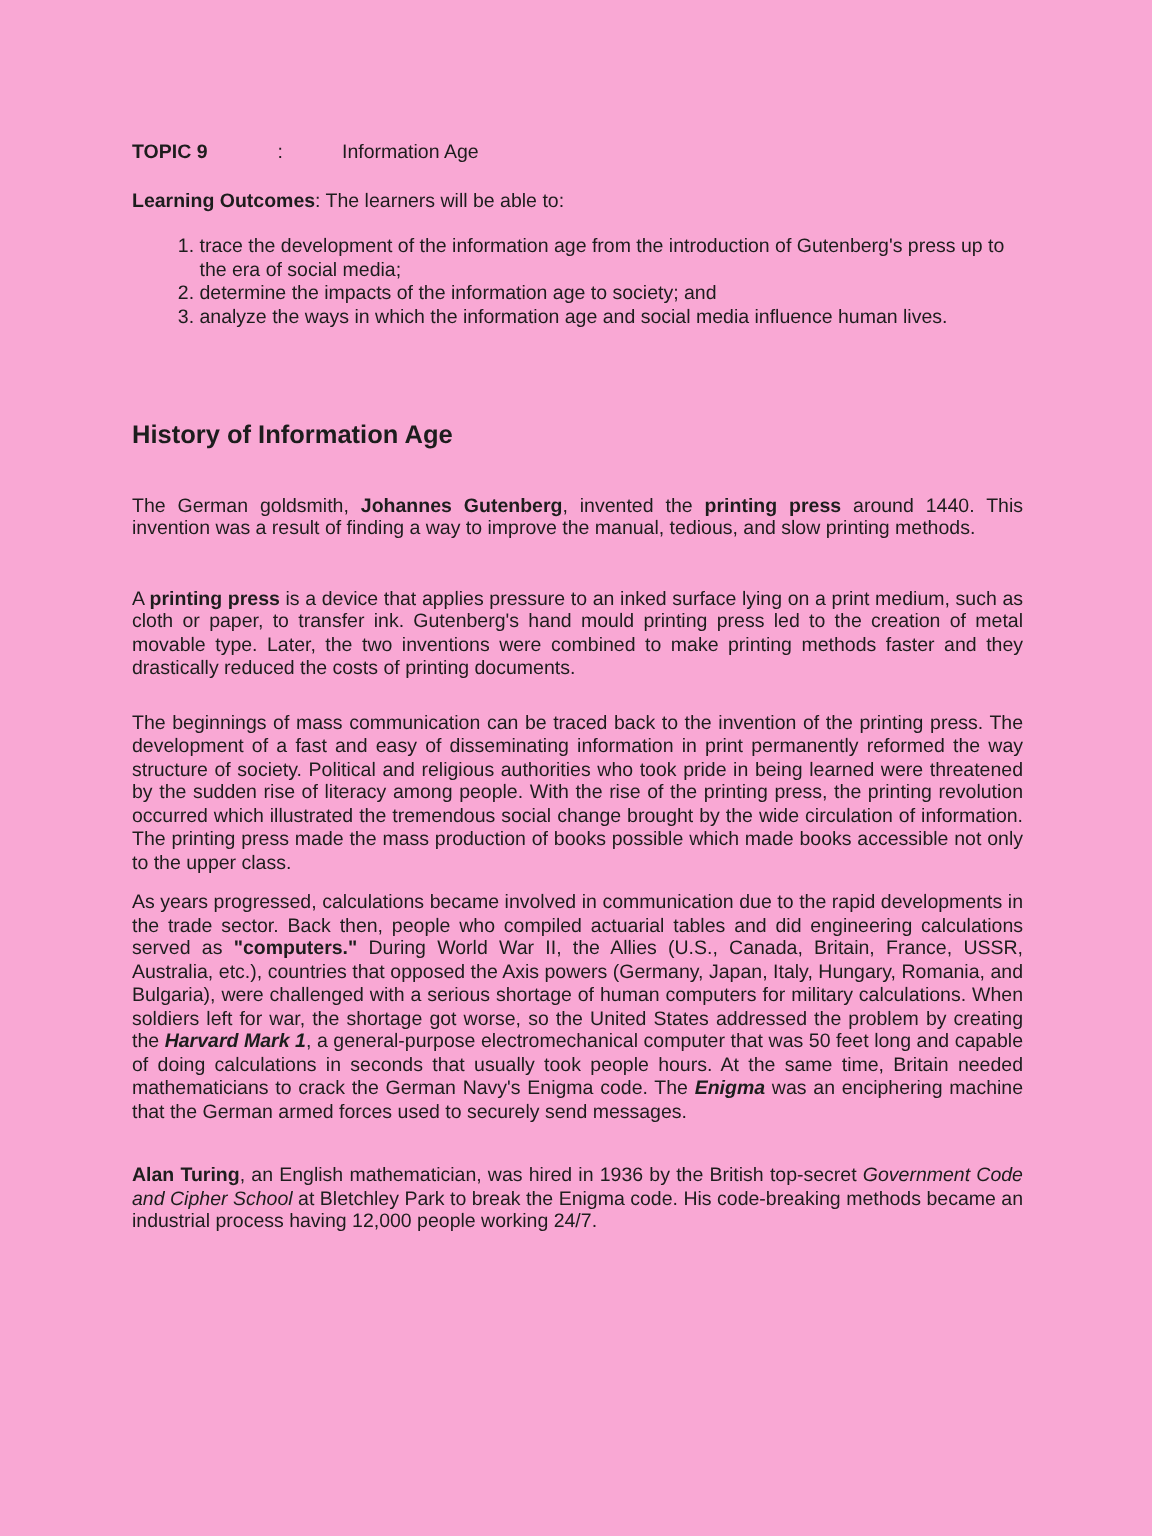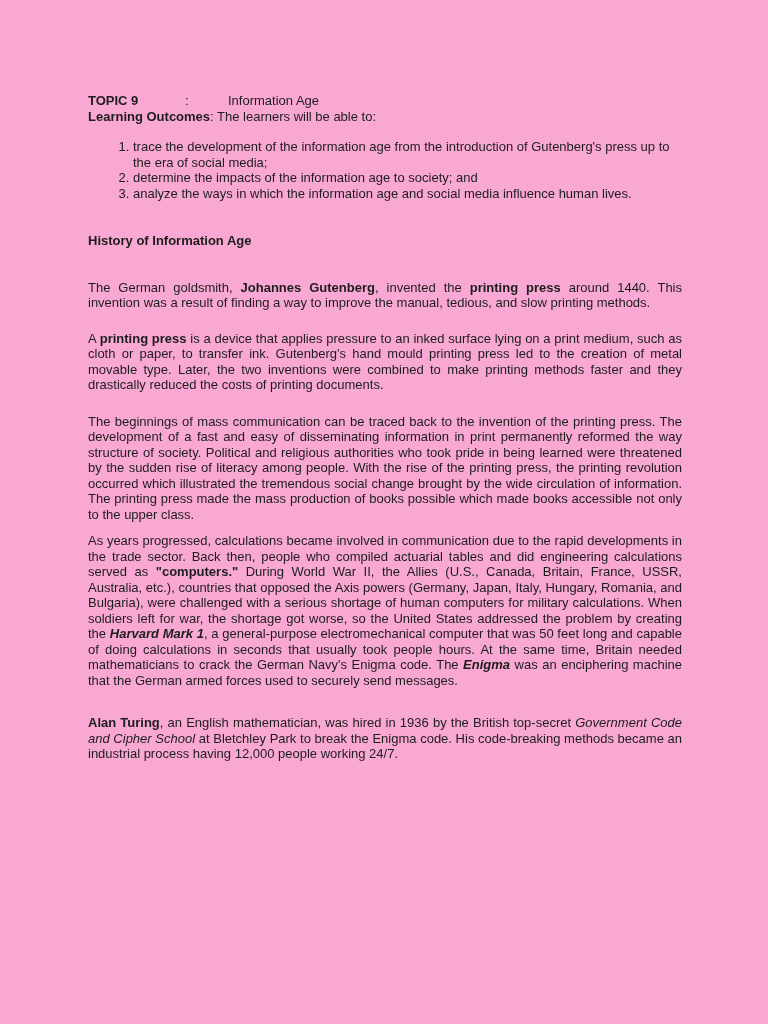--- a/index.html
+++ b/index.html
@@ -28,38 +28,38 @@
   .row { display: flex; align-items: flex-start; }
   .label { font-weight: 700; flex: none; }
 
   .topic-row .label { width: 97px; }
   .topic-row .colon { flex: none; width: 43px; }
 
   .cs-row { margin-top: 22px; }
   .cs-row .label { width: 140px; }
   .cs-row .value { flex: 1; }
 
-  .lo-line { }
+  .lo-line { margin-top: 17px; }
 
   .lo-list {
     margin-top: 15px;
     padding-left: 45px;
   }
   .lo-list li { line-height: 15.5px; }
 
   .section-heading {
-    margin-top: 32px;
-    font-size: 13px;
+    margin-top: 64px;
+    font-size: 17px;
     line-height: 15.5px;
     font-weight: 700;
   }
 
   .para { text-align: justify; }
   .p1 { margin-top: 31px; }
-  .p2 { margin-top: 20px; }
+  .p2 { margin-top: 31px; }
   .p3 { margin-top: 21px; }
   .p4 { margin-top: 11px; }
   .p5 { margin-top: 27px; }
 
   .seg-b { font-weight: 700; }
   .seg-i { font-style: italic; }
 </style>
 </head>
 <body>
 

